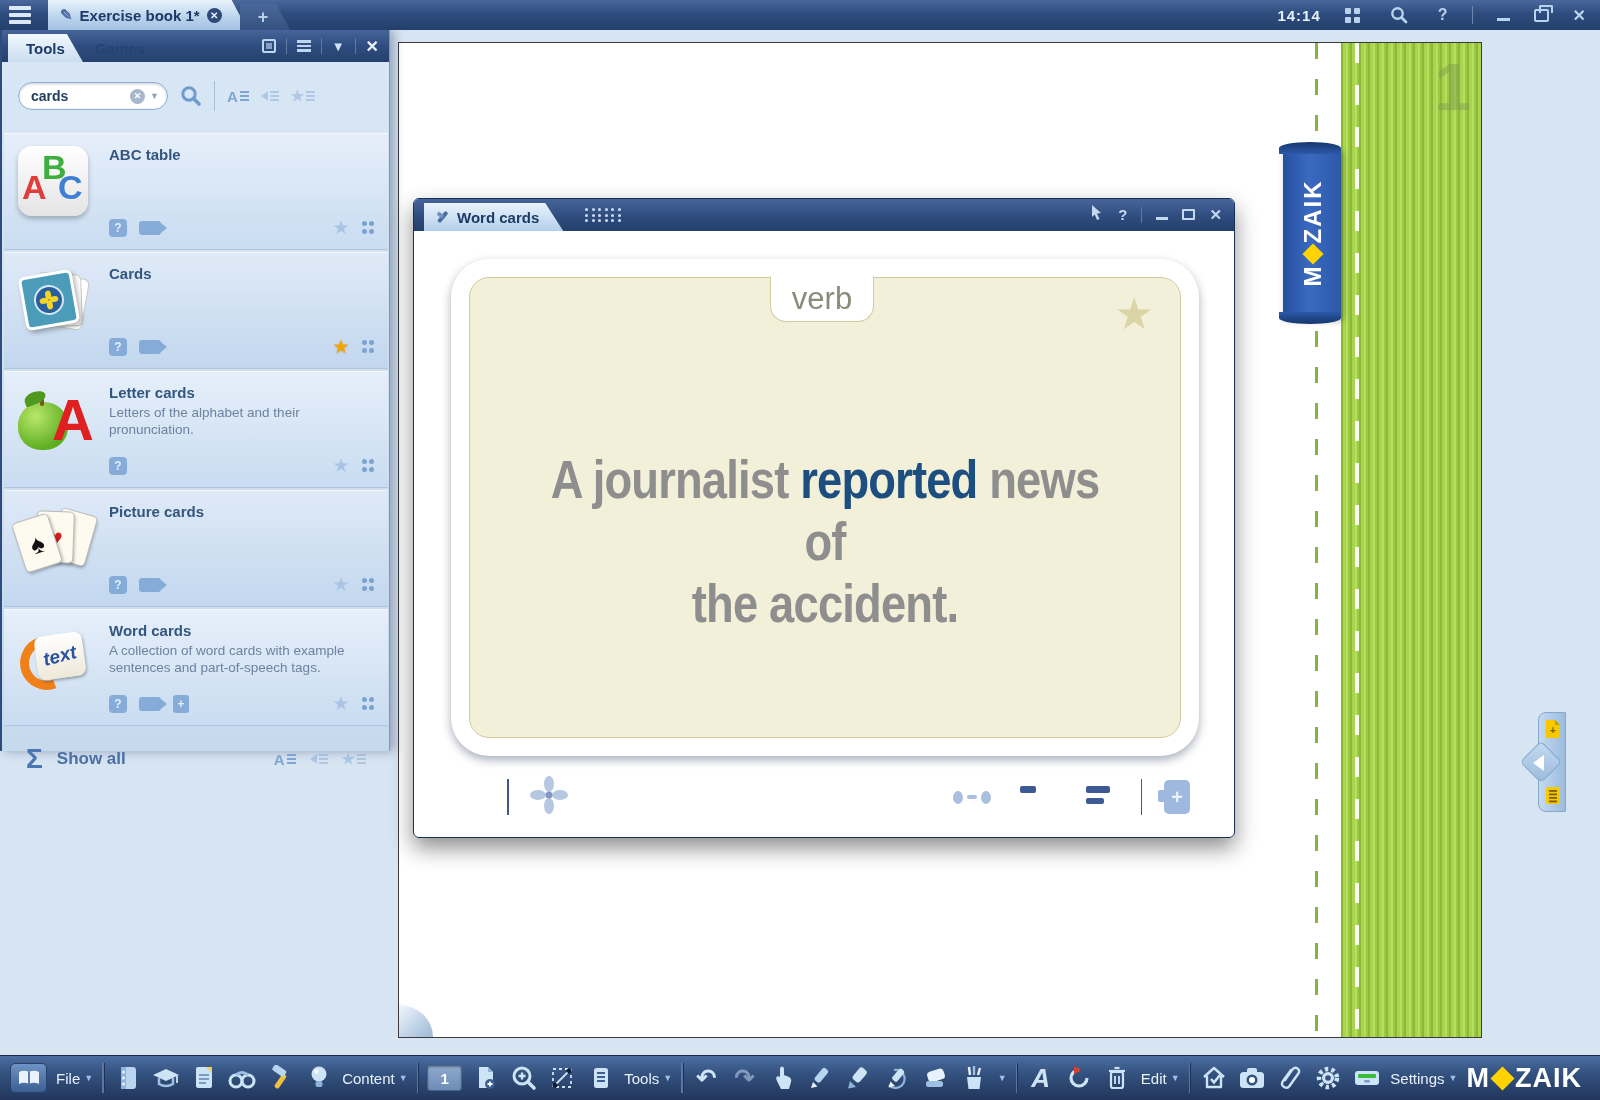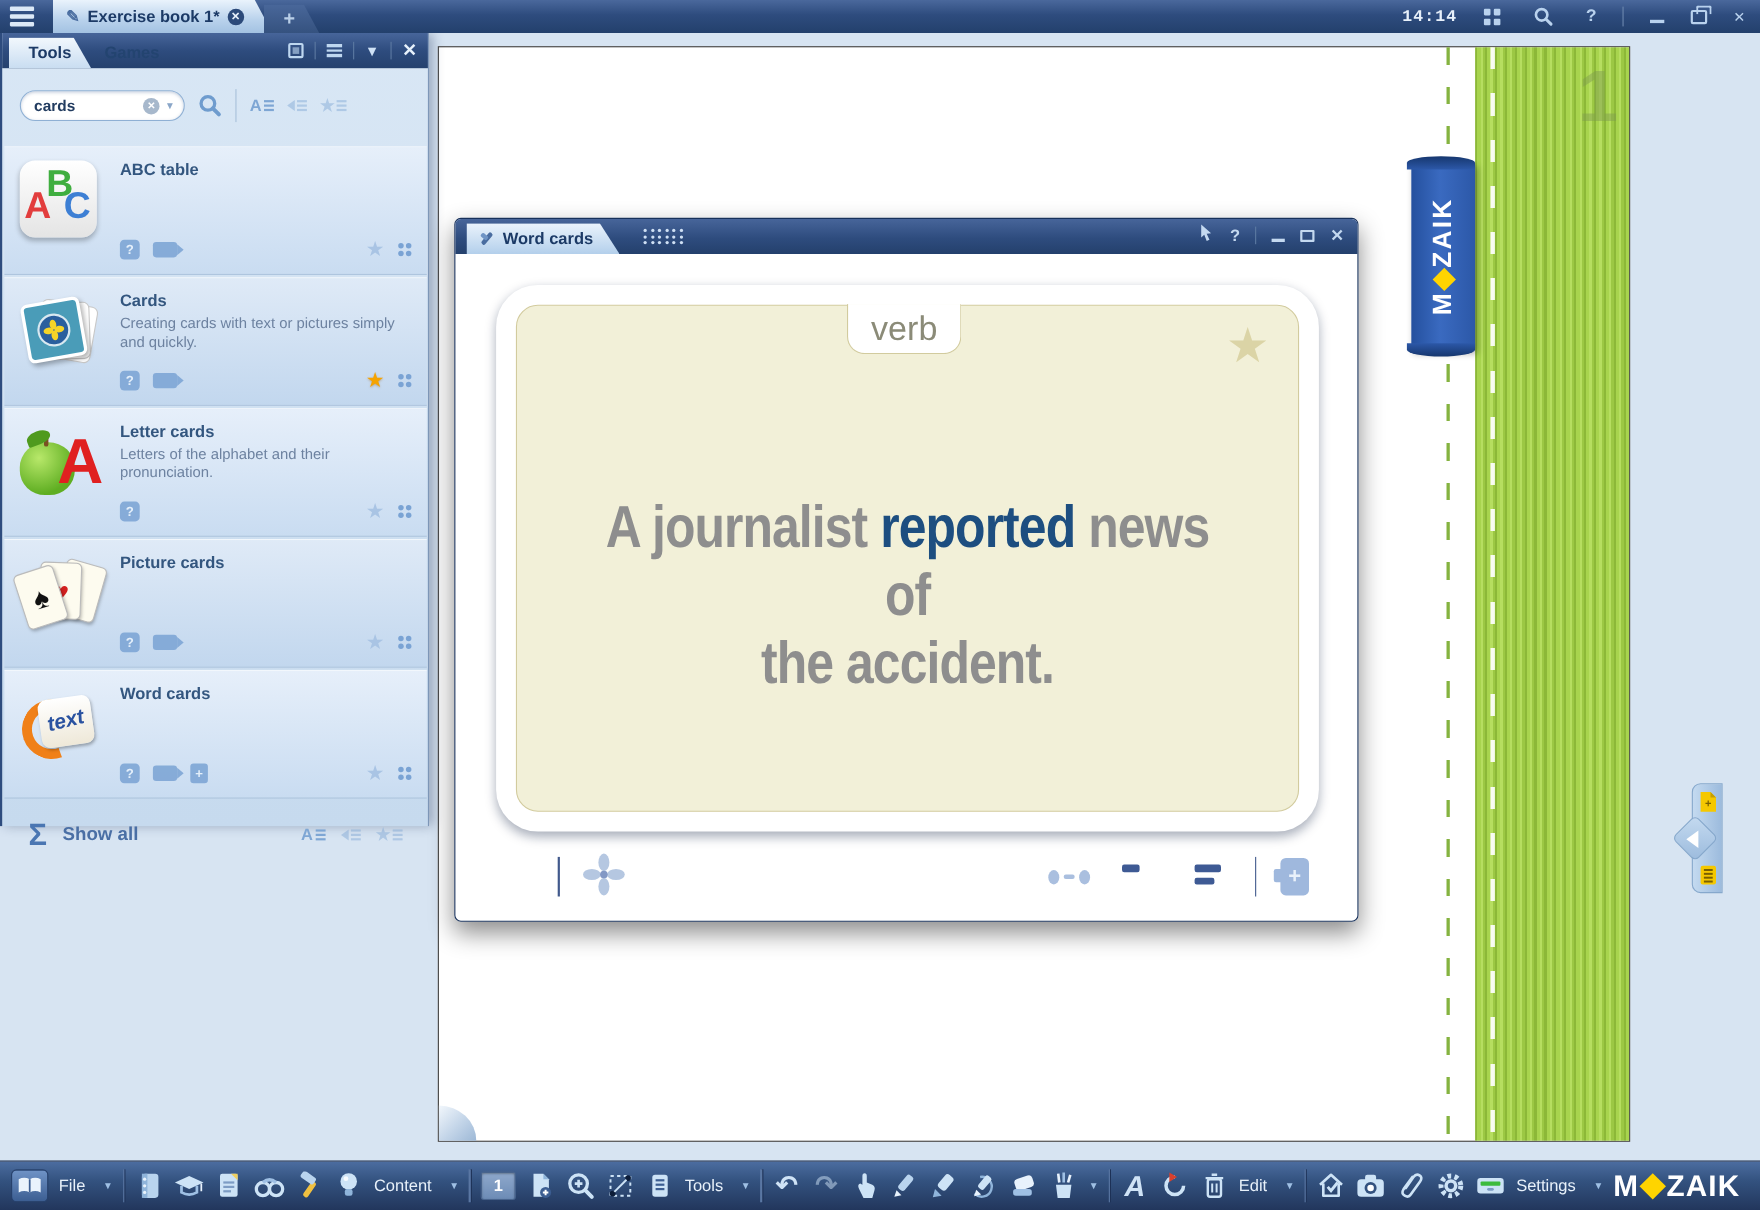--- a/index.html
+++ b/index.html
@@ -25,21 +25,21 @@
   .doc-tab .pencil { color:#4a6da0; font-size:15px; }
   .tab-close-badge {
     width:15px; height:15px; border-radius:50%; background:#2c4a7a;
     color:#e8f1fb; font-size:10px; line-height:15px; text-align:center; font-weight:bold;
   }
   .newtab {
     height:26px; margin-left:-8px; align-self:flex-end; padding:0 22px 0 18px;
     background:linear-gradient(#49679a,#35527f); clip-path:polygon(0 0, calc(100% - 14px) 0, 100% 100%, 0 100%);
     color:#b9cfe8; font-size:18px; font-weight:bold; line-height:26px;
   }
-  .tb-right { margin-left:auto; display:flex; align-items:center; gap:24px; padding-right:14px;font-family:Liberation Mono, monospace; }
+  .tb-right { margin-left:auto; display:flex; align-items:center; gap:24px; padding-right:14px; }
   .tb-time { color:#e8f1fb; font-size:15px; font-weight:bold; letter-spacing:1px; }
   .tb-grid { display:grid; grid-template-columns:6px 6px; gap:3px; }
   .tb-grid i { width:6px; height:6px; background:#b9d2ee; border-radius:1px; }
   .tb-glyph { color:#b9d2ee; font-size:16px; font-weight:bold; cursor:pointer; }
   .tb-sep { width:1px; height:18px; background:#6d87ae; }
   .minimize-bar { width:13px; height:3px; background:#b9d2ee; margin-top:8px; }
   .restore-box { position:relative; width:15px; height:13px; border:2px solid #b9d2ee; border-radius:2px; }
   .restore-box::before { content:""; position:absolute; left:3px; top:-6px; width:10px; height:6px; border:2px solid #b9d2ee; border-bottom:none; border-radius:2px 2px 0 0; }
 
   
@@ -253,21 +253,21 @@
   .flap-tri { position:absolute; left:-6px; top:42px; width:0; height:0; border-top:8px solid transparent; border-bottom:8px solid transparent; border-right:11px solid #ffffff; }
   .flap svg { position:absolute; left:5px; }
 
   
   .toolbar {
     position:absolute; left:0; bottom:0; width:1600px; height:45px;
     background:linear-gradient(#4c6da0,#33527f 40%,#22365c);
     border-top:1px solid #16294a; display:flex; align-items:center; gap:9px; padding:0 10px; z-index:70;
   }
   .t-sep { width:1.5px; height:30px; background:#5a77a3; box-shadow:1px 0 0 #1d3156; }
-  .t-label { color:#e8f1fa; font-size:15px; display:flex; align-items:center; gap:16px; cursor:pointer; }
+  .t-label { color:#e8f1fa; font-size:15px; display:flex; align-items:center; gap:4px; cursor:pointer; }
   .t-label .chev { color:#9fc0e4; font-size:9px; }
   .t-btn { display:flex; align-items:center; justify-content:center; width:30px; height:30px; cursor:pointer; }
   .t-glyph { color:#cfe3f6; font-size:24px; font-weight:bold; line-height:26px; }
   .t-glyph.dim { opacity:.5; }
   .book-btn { width:38px; height:30px; background:linear-gradient(#6f93c6,#3c5e92); border:1px solid #27416c; border-radius:5px; }
   .pagenum-box { width:36px; height:26px; background:linear-gradient(#8fa9cc,#6d8cb6); border:1px solid #49658e; border-radius:3px; color:#ffffff; font-size:15px; font-weight:bold; text-align:center; line-height:26px; box-shadow:inset 0 1px 2px rgba(0,0,0,.35); }
   .logo { margin-left:auto; display:flex; align-items:center; gap:4px; color:#ffffff; font-size:27px; font-weight:bold; letter-spacing:1px; padding-right:8px; }
   .logo .diamond { width:17px; height:17px; }
 
   .fonticon { color:#cfe3f6; font-size:26px; font-weight:bold; font-style:italic; }
@@ -421,21 +421,20 @@
                     <ellipse cx="10" cy="15" rx="3" ry="4.5"></ellipse>
                     <ellipse cx="5" cy="10" rx="4.5" ry="3"></ellipse>
                     <ellipse cx="15" cy="10" rx="4.5" ry="3"></ellipse>
                   </g>
                 </svg>
           </div>
             </div>
         </div>
       </div>
       <div class="it-title">Cards</div>
-      <div class="it-desc">Creating cards with text or pictures simply and quickly.</div>
       <div class="it-actions">
         <span class="mini-help">?</span>
         <span class="mini-video"></span>
         <span class="it-star gold">★</span>
         <span class="mini-grid">
             <i></i>
             <i></i>
             <i></i>
             <i></i>
           </span>
@@ -488,20 +487,21 @@
     <div class="sb-item" style="top:579px">
       <div class="it-icon">
         <div class="wcard">
           <div class="ring"></div>
           <div class="tcard">
               <b>text</b>
             </div>
         </div>
       </div>
       <div class="it-title">Word cards</div>
+      <div class="it-desc">A collection of word cards with example sentences and part-of-speech tags.</div>
       <div class="it-actions">
         <span class="mini-help">?</span>
         <span class="mini-video"></span>
         <span class="mini-add">+</span>
         <span class="it-star">★</span>
         <span class="mini-grid">
             <i></i>
             <i></i>
             <i></i>
             <i></i>

